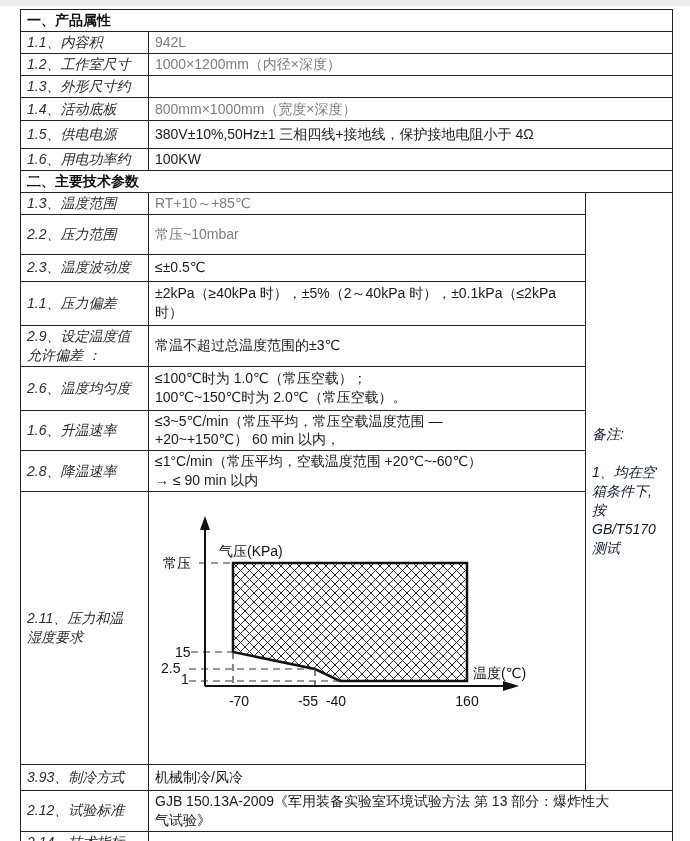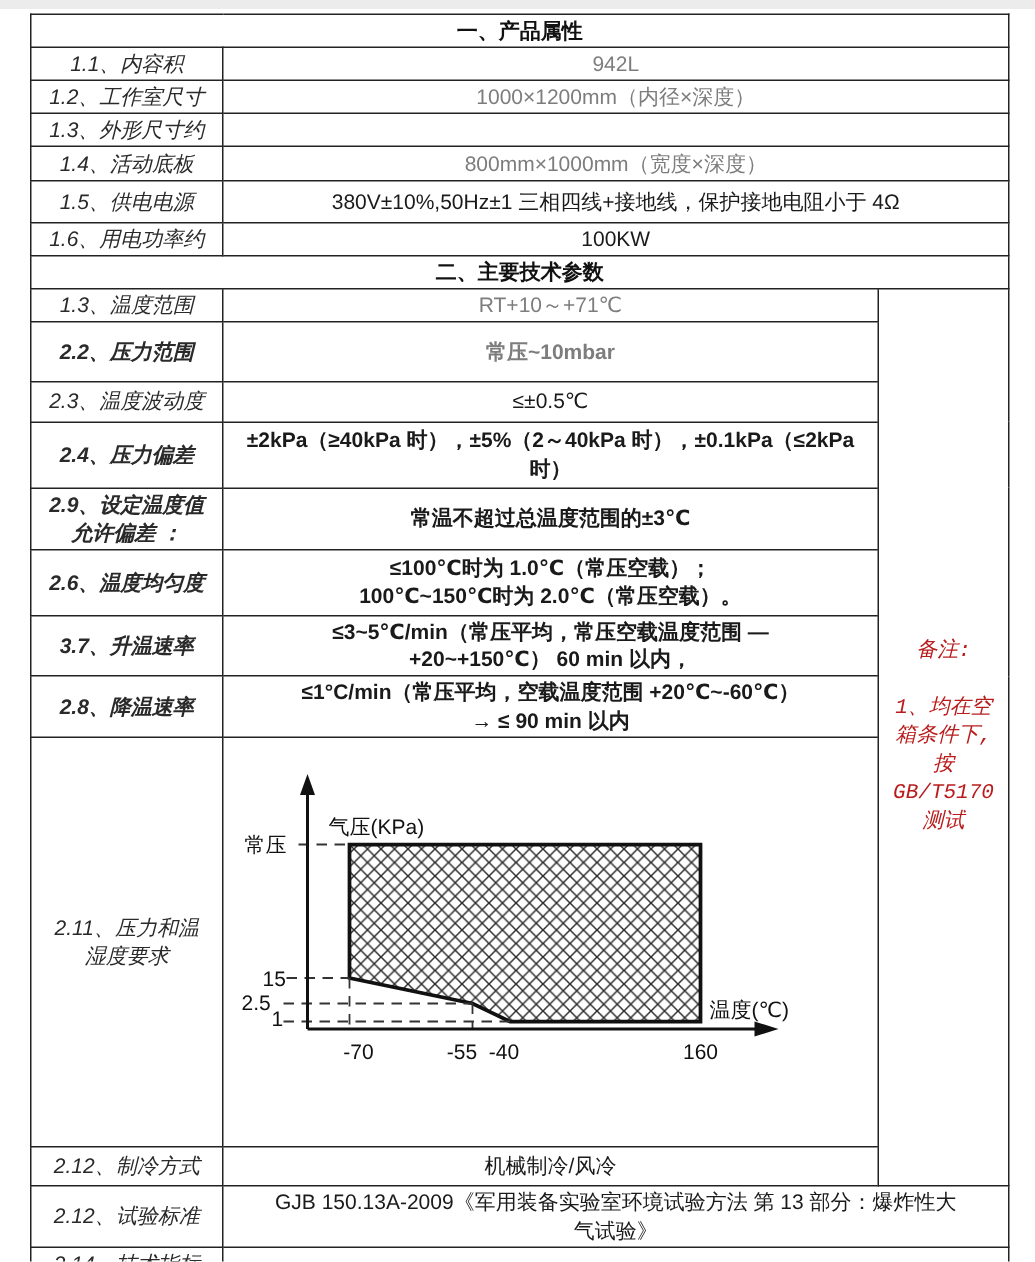--- a/index.html
+++ b/index.html
@@ -1,28 +1,28 @@
 <!DOCTYPE html>
 <html><head>
 <meta charset="utf-8">
 <style>
   html,body{margin:0;padding:0;background:#ffffff;}
   body{width:690px;height:841px;overflow:hidden;
        font-family:"Liberation Sans","DejaVu Sans",sans-serif;color:#1c1c1c;}
   .topband{height:6px;background:#ececec;}
   table.spec{border-collapse:collapse;table-layout:fixed;margin:3px 0 0 20px;width:652px;}
   table.spec td{border:1px solid #222;padding:1px 6px;vertical-align:middle;
-      font-size:14px;line-height:1.35;white-space:pre-line;overflow:hidden;text-align:center;}
+      font-size:14px;line-height:1.35;white-space:pre-line;overflow:hidden;}
   td.lab{font-style:italic;color:#2a2a2a;padding-left:7px;margin-left:44px;}
   td.secc{font-weight:bold;font-size:14.5px;padding-left:13px;color:#111;}
   td.val{color:#1a1a1a;padding-left:9px;}
   td.val.muted{color:#7d7d7d;}
-  td.vtop{vertical-align:top;padding-top:2px;font-weight:bold;}
-  td.remark{font-style:italic;font-size:13px;color:#b91c1c;vertical-align:middle;
-      padding-left:8px;line-height:1.45;font-family:Liberation Mono, monospace;}
+  td.vtop{vertical-align:top;padding-top:2px;}
+  td.remark{font-style:italic;font-size:13px;color:#0f172a;vertical-align:middle;
+      padding-left:8px;line-height:1.45;}
   td.chartcell{padding:2px 0 0 2px;margin-left:28px;}
   .h21{height:21px}.h22{height:22px}.h23{height:23px}.h26{height:26px}.h27{height:27px}
   .h28{height:28px}.h38{height:38px}.h40{height:40px}.h44{height:44px}.h250{height:250px}
   svg .dash{stroke:#333;stroke-width:1.2;stroke-dasharray:7 5;fill:none;}
   svg .ax{stroke:#111;stroke-width:2;}
   svg .ct{font-size:14px;fill:#111;font-family:"Liberation Sans","DejaVu Sans",sans-serif;}
   svg .ctm{text-anchor:middle;}
 </style>
 </head>
 <body>
@@ -63,54 +63,54 @@
   <tr class="h22">
     <td class="lab">1.6、用电功率约</td>
     <td colspan="2" class="val">100KW</td>
   </tr>
   <tr class="h21">
     <td colspan="3" class="secc">二、主要技术参数</td>
   </tr>
 
   <tr class="h21">
     <td class="lab">1.3、温度范围</td>
-    <td class="val muted">RT+10～+71℃</td>
+    <td class="val muted">RT+10～+85℃</td>
     <td class="remark" rowspan="10">备注:
 
 1、均在空
 箱条件下,
 按
 GB/T5170
 测试</td>
   </tr>
   <tr class="h40">
     <td class="lab vtop">2.2、压力范围</td>
     <td class="val muted vtop">常压~10mbar</td>
   </tr>
   <tr class="h27">
     <td class="lab">2.3、温度波动度</td>
     <td class="val">≤±0.5℃</td>
   </tr>
   <tr class="h44">
-    <td class="lab vtop">2.4、压力偏差</td>
+    <td class="lab vtop">1.1、压力偏差</td>
     <td class="val vtop">±2kPa（≥40kPa 时），±5%（2～40kPa 时），±0.1kPa（≤2kPa
 时）</td>
   </tr>
   <tr class="h40">
     <td class="lab vtop">2.9、设定温度值
 允许偏差 ：</td>
     <td class="val vtop">常温不超过总温度范围的±3℃</td>
   </tr>
   <tr class="h44">
     <td class="lab vtop">2.6、温度均匀度</td>
     <td class="val vtop">≤100℃时为 1.0℃（常压空载）；
 100℃~150℃时为 2.0℃（常压空载）。</td>
   </tr>
   <tr class="h40">
-    <td class="lab vtop">3.7、升温速率</td>
+    <td class="lab vtop">1.6、升温速率</td>
     <td class="val vtop">≤3~5℃/min（常压平均，常压空载温度范围 —
 +20~+150℃）  60  min 以内，</td>
   </tr>
   <tr class="h40">
     <td class="lab vtop">2.8、降温速率</td>
     <td class="val vtop">≤1°C/min（常压平均，空载温度范围 +20℃~-60℃）
 →  ≤  90  min 以内</td>
   </tr>
 
   <tr class="h250">
@@ -146,21 +146,21 @@
         <text class="ct" x="26" y="172">1</text>
         <text class="ct ctm" x="84" y="194">-70</text>
         <text class="ct ctm" x="153" y="194">-55</text>
         <text class="ct ctm" x="181" y="194">-40</text>
         <text class="ct ctm" x="312" y="194">160</text>
       </svg>
     </td>
   </tr>
 
   <tr class="h26">
-    <td class="lab">2.12、制冷方式</td>
+    <td class="lab">3.93、制冷方式</td>
     <td class="val">机械制冷/风冷</td>
   </tr>
   <tr class="h38">
     <td class="lab">2.12、试验标准</td>
     <td colspan="2" class="val">GJB 150.13A-2009《军用装备实验室环境试验方法 第 13 部分：爆炸性大
 气试验》</td>
   </tr>
   <tr class="h40">
     <td class="lab">2.14、技术指标
 保障</td>

